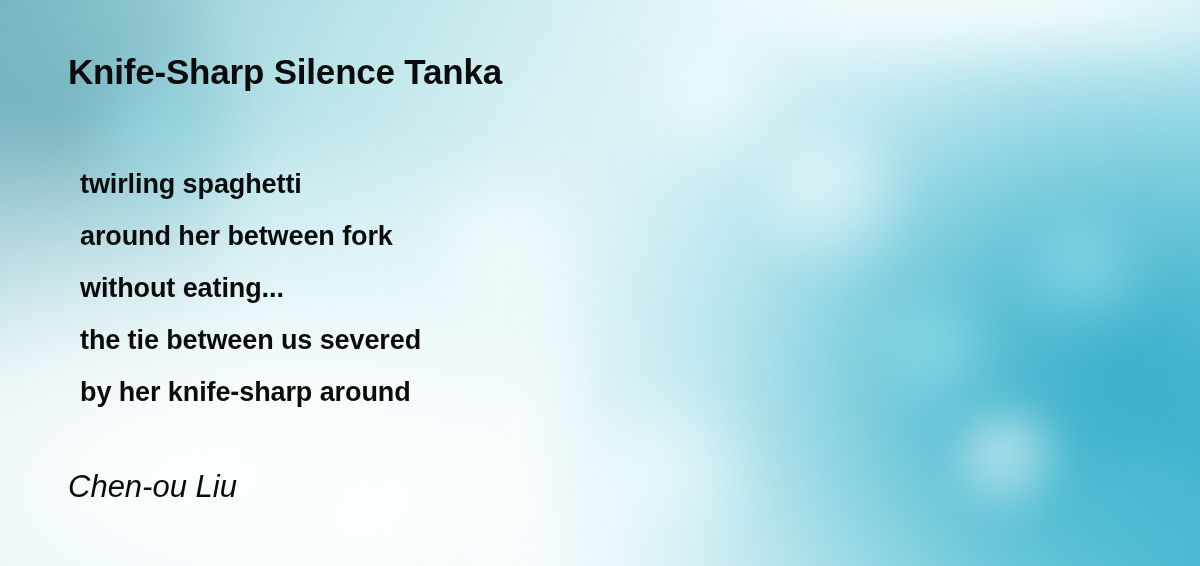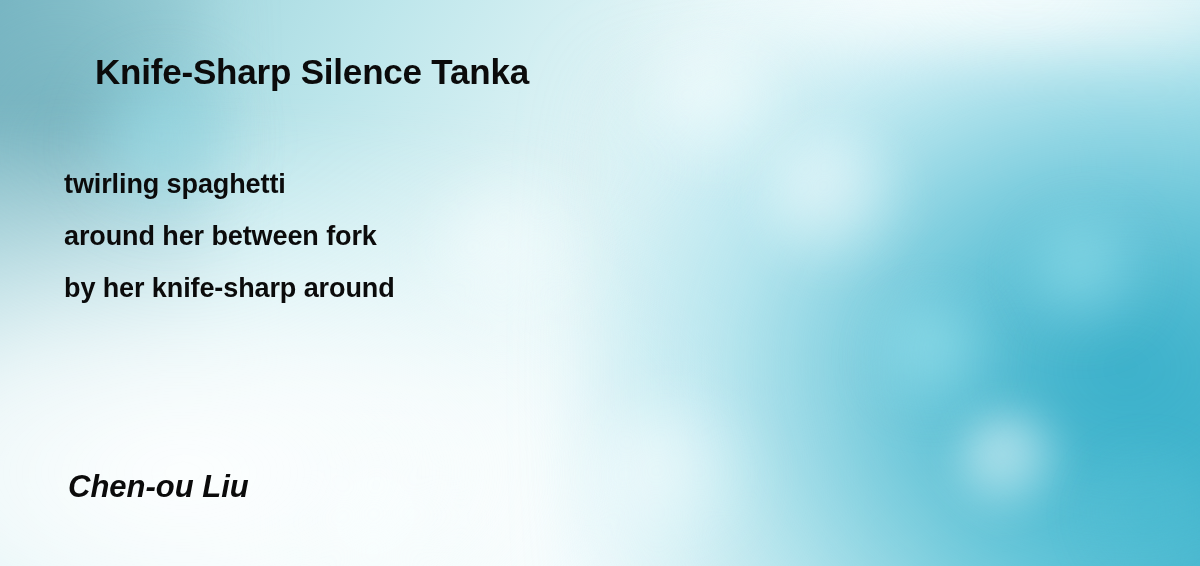--- a/index.html
+++ b/index.html
@@ -157,46 +157,45 @@
   #poem-title {
     position: absolute;
     left: 68px;
     top: 50px;
     font-size: 35px;
     font-weight: bold;
     line-height: 44px;
     color: #0b0b0b;
     letter-spacing: -0.2px;
     white-space: nowrap;
-    margin-left: 27px;
   }
 
   #poem-body {
     position: absolute;
-    left: 64px;
+    left: 80px;
     top: 158px;
     width: 760px;
   }
 
   .poem-line {
     font-size: 27px;
     font-weight: bold;
     line-height: 52px;
     height: 52px;
     color: #0b0b0b;
     letter-spacing: -0.1px;
     white-space: nowrap;
   }
 
   #poem-author {
     position: absolute;
     left: 68px;
     top: 466px;
     font-size: 31px;
-    font-weight: bold;
+    font-weight: normal;
     font-style: italic;
     line-height: 42px;
     color: #0b0b0b;
     white-space: nowrap;
   }
 </style>
 </head>
 <body>
 
 <div id="poem-card">
@@ -220,19 +219,21 @@
     <div class="bokeh light b10"></div>
   </div>
 
   <div id="poem-content">
 
     <h1 id="poem-title">Knife-Sharp Silence Tanka</h1>
 
     <div id="poem-body">
       <div class="poem-line">twirling spaghetti</div>
       <div class="poem-line">around her between fork</div>
+      <div class="poem-line">without eating...</div>
+      <div class="poem-line">the tie between us severed</div>
       <div class="poem-line">by her knife-sharp around</div>
     </div>
 
     <div id="poem-author">Chen-ou Liu</div>
 
   </div>
 </div>
 
 </body></html>

